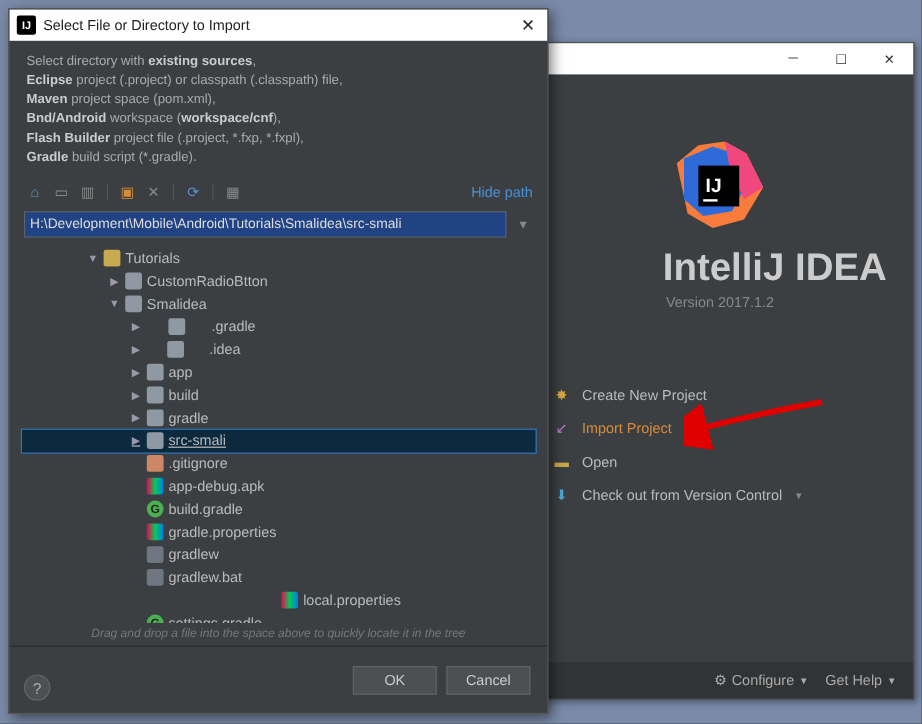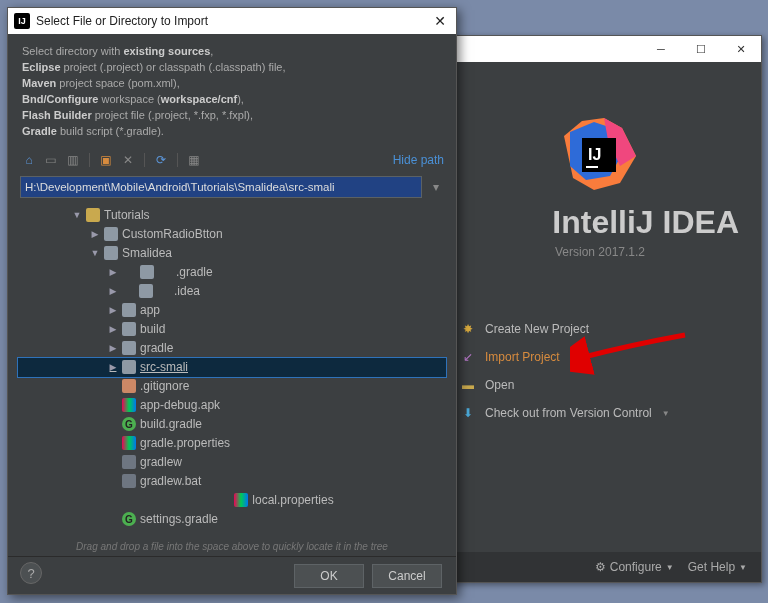--- a/index.html
+++ b/index.html
@@ -46,21 +46,21 @@
 .arrow.right::before { content:"▶"; }
 .arrow.none { visibility:hidden; }
 .ficon { width:14px; height:14px; display:inline-flex; align-items:center; justify-content:center; font-size:10px; border-radius:2px;}
 .folder-ic { background:#8e99a4; }
 .folder-y { background:#c9a94e; }
 .file-ic { background:#6e7681; }
 .gradle-ic { background:#4caf50; border-radius:50%; color:#222; font-weight:700;}
 .prop-ic { width:14px;height:14px; background:linear-gradient(90deg,#e05,#0c5,#07e); }
 .git-ic { background:#c86; }
 .hint { text-align:center; color:#777; font-size:10px; font-style:italic; padding:4px;}
-.dlg-buttons { height:38px; display:flex; justify-content:flex-end; align-items:center; gap:8px; padding: 0 14px; border-top:1px solid #2b2b2b;}
+.dlg-buttons { height:56px; display:flex; justify-content:flex-end; align-items:center; gap:8px; padding: 0 14px; border-top:1px solid #2b2b2b;}
 .btn { min-width:70px; height:24px; background:#4c5052; border:1px solid #5e6366; color:#ccc; font-size:12px; cursor:pointer;}
 .help-btn { position:absolute; left:12px; bottom:10px; width:22px; height:22px; border-radius:50%; background:#4c5052; border:1px solid #666; color:#aaa; display:flex; align-items:center; justify-content:center; font-size:13px; cursor:pointer;}
 
 
 .red-arrow { position:absolute; left:570px; top:330px; pointer-events:none; }
 </style>
 </head>
 <body>
 
 <div class="welcome-window">
@@ -127,21 +127,21 @@
 <div class="dialog">
   <div class="dlg-titlebar">
     <span class="dlg-title-icon">IJ</span>
     <span class="title-text">Select File or Directory to Import</span>
     <span class="dlg-close">✕</span>
   </div>
   <div class="dlg-desc">
     <span>Select directory with </span><b>existing sources</b>,<br>
     <b>Eclipse</b><span> project (.project) or classpath (.classpath) file,</span><br>
     <b>Maven</b><span> project space (pom.xml),</span><br>
-    <b>Bnd/Configure</b><span> workspace (</span><b>workspace/cnf</b><span>),</span><br>
+    <b>Bnd/Android</b><span> workspace (</span><b>workspace/cnf</b><span>),</span><br>
     <b>Flash Builder</b><span> project file (.project, *.fxp, *.fxpl),</span><br>
     <b>Gradle</b><span> build script (*.gradle).</span>
   </div>
   <div class="dlg-toolbar">
     <span class="tb-btn" style="color:#5b94d6">⌂</span>
     <span class="tb-btn">▭</span>
     <span class="tb-btn">▥</span>
     <span class="tb-sep"></span>
     <span class="tb-btn" style="color:#d78b3e">▣</span>
     <span class="tb-btn">✕</span>

